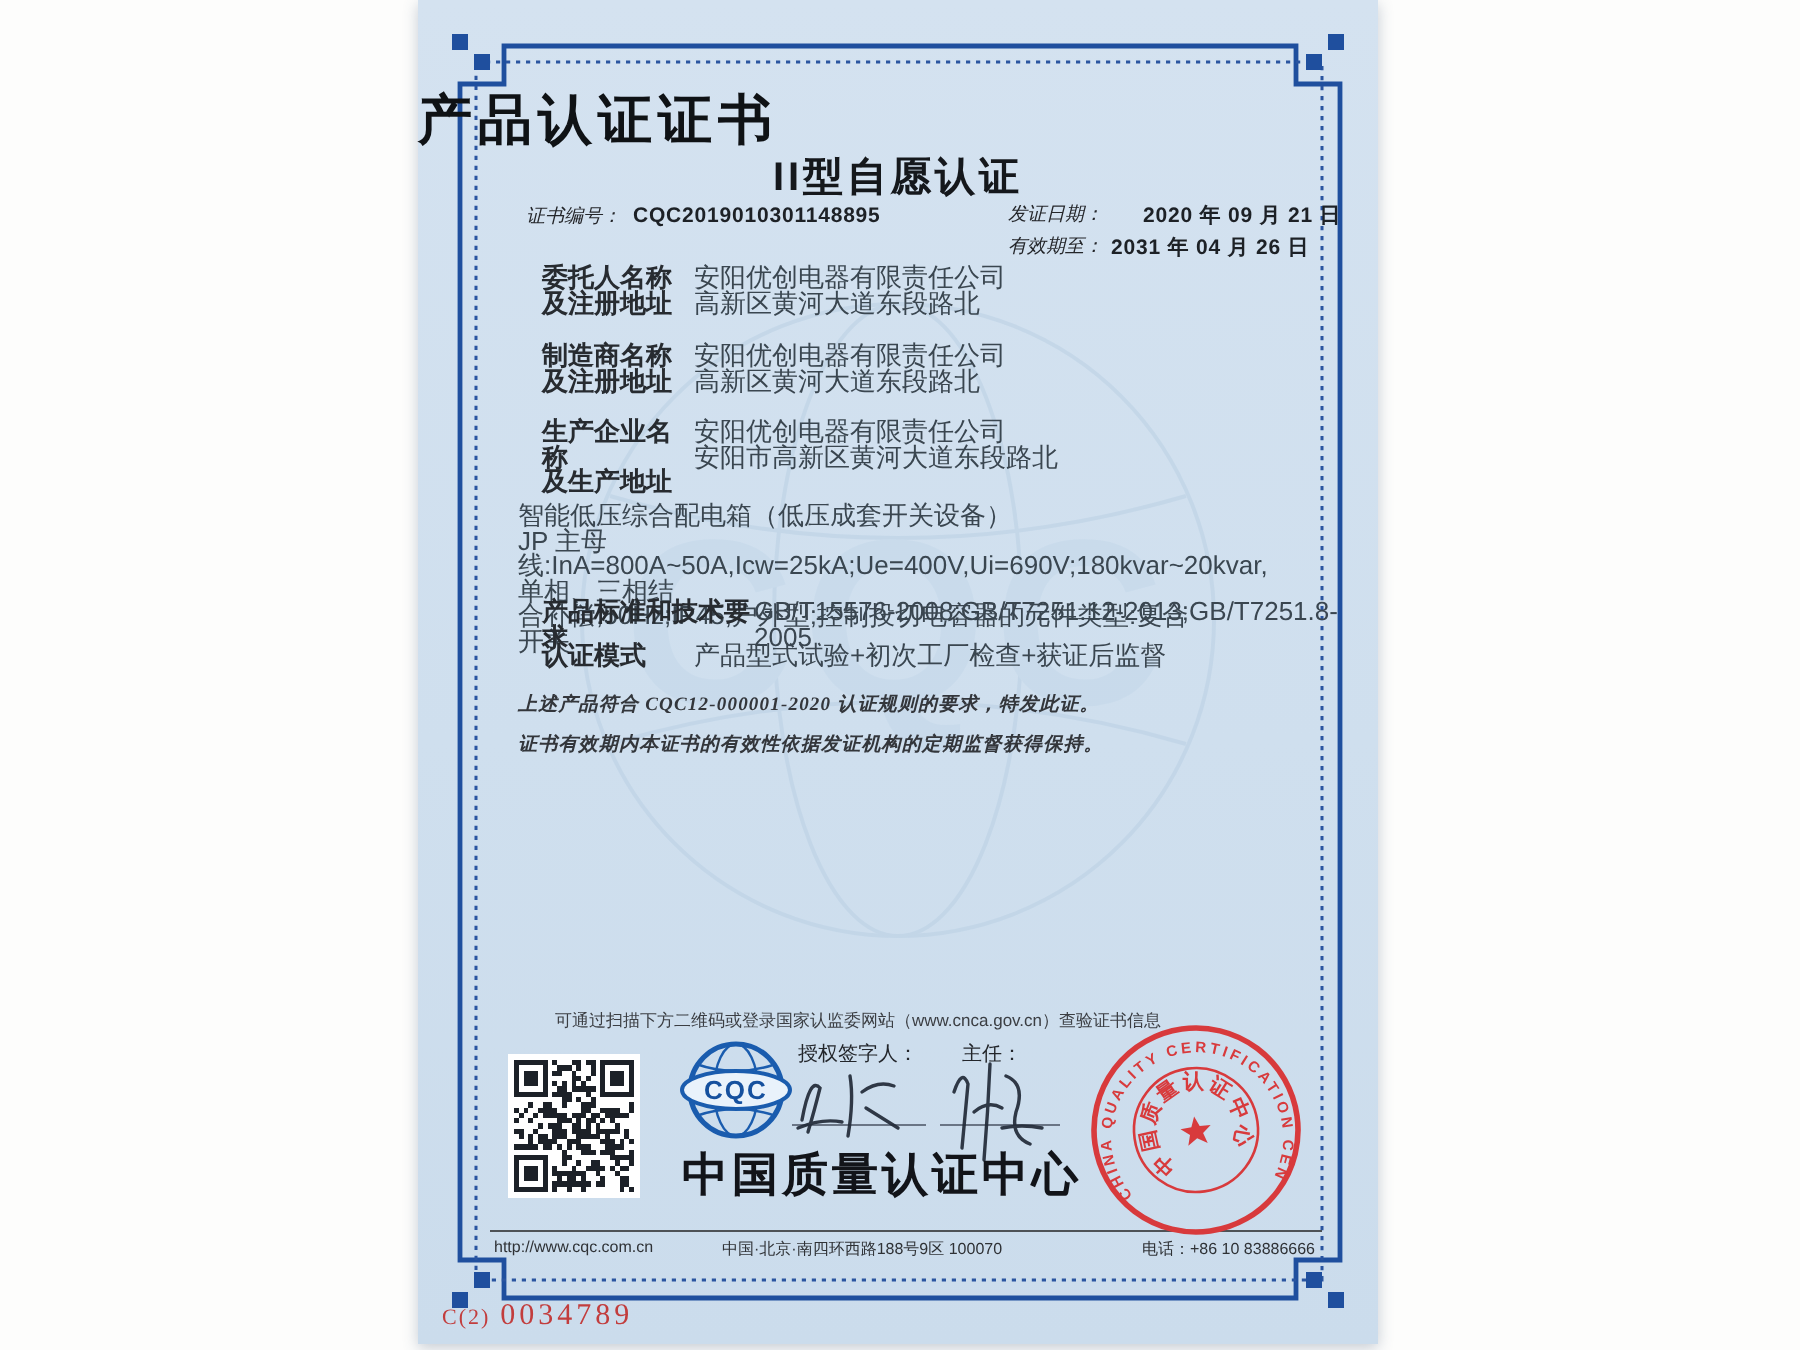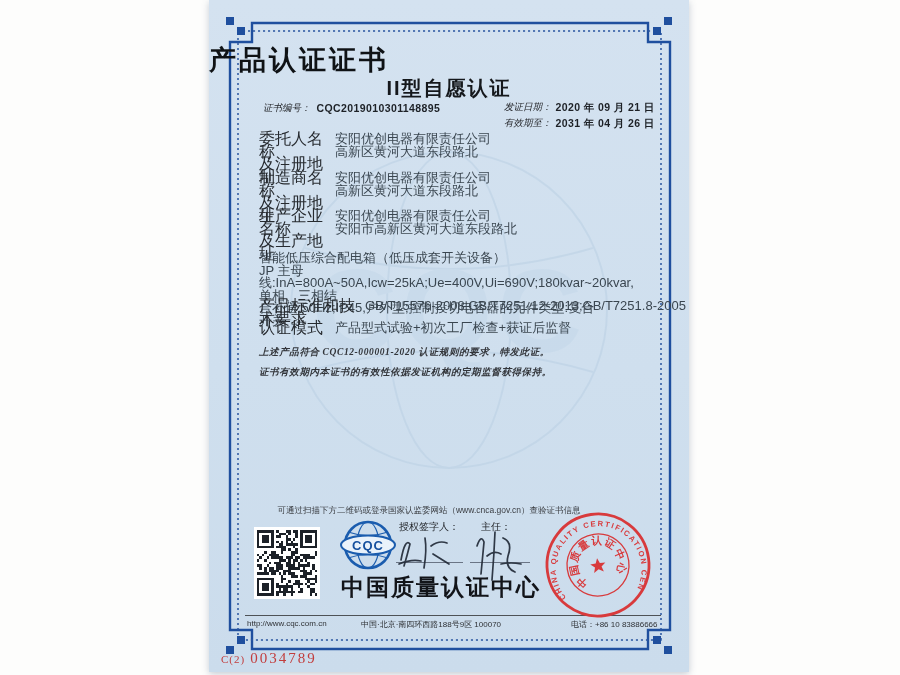--- a/index.html
+++ b/index.html
@@ -12,21 +12,21 @@
   .abs{position:absolute;}
   svg{display:block;}
   .title{left:0;top:42px;width:100%;text-align:left;font-size:27px;font-weight:700;
          color:#0f1215;letter-spacing:3px;z-index:2;}
   .subtitle{left:0;top:75px;width:100%;text-align:center;font-size:20px;font-weight:600;
          color:#15181c;letter-spacing:2px;z-index:2;}
   .slabel{font-family:"Liberation Serif","DejaVu Serif",serif;font-style:italic;font-weight:400;
           font-size:9.5px;color:#24262a;}
   .sval{font-size:10.5px;font-weight:700;color:#1d2126;letter-spacing:.4px;}
   .row{position:absolute;display:flex;align-items:flex-start;z-index:2;}
-  .lblcol{width:76px;flex:none;font-size:16px;font-weight:400;color:#272b30;line-height:12.6px;}
+  .lblcol{width:76px;flex:none;font-size:13px;font-weight:700;color:#272b30;line-height:12.6px;margin-left:12px;}
   .valcol{font-size:13px;color:#3a4650;line-height:12.6px;}
   .stmt{position:absolute;left:50px;font-family:Liberation Serif, serif;
         font-style:italic;font-weight:600;font-size:9.5px;color:#33363b;letter-spacing:.6px;z-index:2;}
   .note{position:absolute;left:40px;top:505px;width:360px;text-align:center;font-size:8.5px;
         color:#3b3e43;z-index:2;}
   .siglabel{position:absolute;top:520px;font-family:"Liberation Serif","DejaVu Serif",serif;
         font-weight:400;font-size:10px;color:#23262b;z-index:2;text-align:center;}
   .sigline{position:absolute;top:562px;height:0;border-top:1px solid #6a7585;z-index:2;}
   .orgname{position:absolute;left:107px;top:572px;width:250px;text-align:center;font-size:23px;
         font-weight:700;color:#121419;letter-spacing:2px;z-index:2;}
@@ -73,21 +73,21 @@
 
     <div class="abs title">产品认证证书</div>
     <div class="abs subtitle">II型自愿认证</div>
 
     <div class="row" style="left:54px;top:102px">
       <span class="slabel">证书编号：</span>
       <span class="sval" style="margin-left:6px">CQC2019010301148895</span>
     </div>
     <div class="row" style="left:295px;top:101px">
       <span class="slabel">发证日期：</span>
-      <span class="sval" style="margin-left:4px">2020 年 09 月 21 日</span>
+      <span class="sval" style="margin-left:20px">2020 年 09 月 21 日</span>
     </div>
     <div class="row" style="left:295px;top:117px">
       <span class="slabel">有效期至：</span>
       <span class="sval" style="margin-left:4px">2031 年 04 月 26 日</span>
     </div>
 
     <div class="row" style="left:50px;top:133px">
       <div class="lblcol">
         <div>委托人名称</div>
         <div>及注册地址</div>

